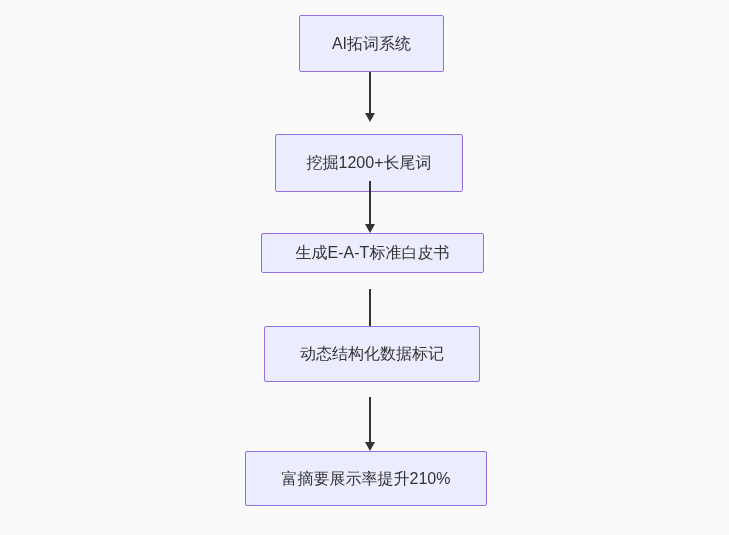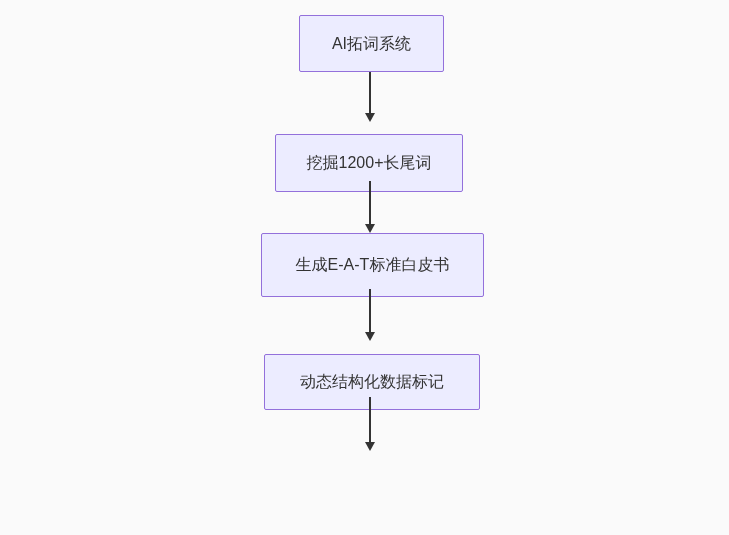--- a/index.html
+++ b/index.html
@@ -24,22 +24,22 @@
     align-items: center;
     justify-content: center;
     color: #333333;
     font-size: 16px;
     line-height: 1;
     white-space: nowrap;
     text-align: right;
   }
   .n1 { left: 299px; top: 15px;  width: 145px; height: 57px; }
   .n2 { left: 275px; top: 122px; width: 188px; height: 58px; margin-top: 12px; }
-  .n3 { left: 261px; top: 233px; width: 223px; height: 64px; }
-  .n4 { left: 264px; top: 354px; width: 216px; height: 56px; }
+  .n3 { left: 261px; top: 233px; width: 223px; height: 40px; }
+  .n4 { left: 264px; top: 326px; width: 216px; height: 56px; }
   .n5 { left: 245px; top: 451px; width: 242px; height: 55px; }
   .connector {
     position: absolute;
     left: 364px;
     width: 12px;
     display: flex;
     flex-direction: column;
     align-items: center;
   }
   .c1 { top: 72px;  height: 50px; }
@@ -93,14 +93,17 @@
 
   <div class="flow-node n4">
     <span>动态结构化数据标记</span>
   </div>
 
   <div class="connector c4">
     <div class="line"></div>
     <div class="arrowhead"></div>
   </div>
 
+  <div class="flow-node n5">
+    <span>富摘要展示率提升210%</span>
+  </div>
 
 </div>
 
 </body></html>

